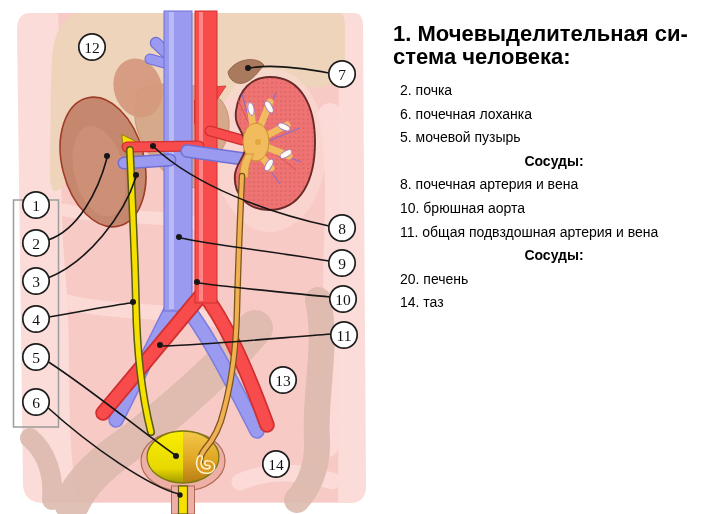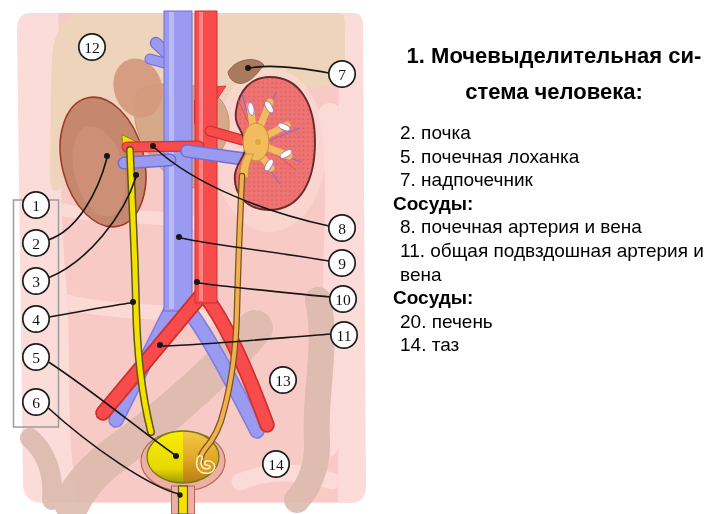--- a/index.html
+++ b/index.html
@@ -1,23 +1,23 @@
 <!DOCTYPE html>
 <html><head>
 <meta charset="utf-8">
 <style>
   html,body{margin:0;padding:0;background:#fff;}
   .stage{position:relative;width:720px;height:514px;background:#ffffff;overflow:hidden;
          font-family:"Liberation Sans",sans-serif;}
   .diagram-wrap{position:absolute;left:0;top:0;width:390px;height:514px;}
   .legend{position:absolute;left:393px;top:22px;width:322px;color:#000;}
-  .legend-title{font-size:22px;font-weight:bold;line-height:36px;text-align:center;
-                white-space:pre-line;margin:16px 0 11px 0;}
-  .legend-line{font-size:19px;line-height:23.6px;padding-left:7px;}
-  .legend-line.header{font-weight:bold;padding-left:0;}
+  .legend-title{font-size:22px;font-weight:bold;line-height:23px;
+                white-space:pre-line;margin:0 0 11px 0;}
+  .legend-line{font-size:14px;line-height:23.6px;padding-left:7px;}
+  .legend-line.header{font-weight:bold;text-align:center;padding-left:0;}
   .marker-circle{fill:#ffffff;stroke:#1d1d1d;stroke-width:1.7;}
   .marker-num{font-family:"Liberation Serif",serif;font-size:15.5px;fill:#111;text-anchor:middle;}
   .leader{fill:none;stroke:#161616;stroke-width:1.6;}
   .dot{fill:#161616;}
 </style>
 </head>
 <body>
 
 <div class="stage">
 
@@ -249,24 +249,25 @@
           </g>
         </g>
     </svg>
   </div>
 
   <div class="legend">
     <div class="legend-title">1. Мочевыделительная си-
 стема человека:</div>
     <div id="legend-items">
         <div class="legend-line item">2. почка</div>
-        <div class="legend-line item">5. почечная лоханка</div>
-        <div class="legend-line item">7. надпочечник</div>
+        <div class="legend-line item">6. почечная лоханка</div>
+        <div class="legend-line item">5. мочевой пузырь</div>
         <div class="legend-line header">Сосуды:</div>
         <div class="legend-line item">8. почечная артерия и вена</div>
+        <div class="legend-line item">10. брюшная аорта</div>
         <div class="legend-line item">11. общая подвздошная артерия и вена</div>
         <div class="legend-line header">Сосуды:</div>
         <div class="legend-line item">20. печень</div>
         <div class="legend-line item">14. таз</div>
       </div>
   </div>
 
 </div>
 
 </body></html>

